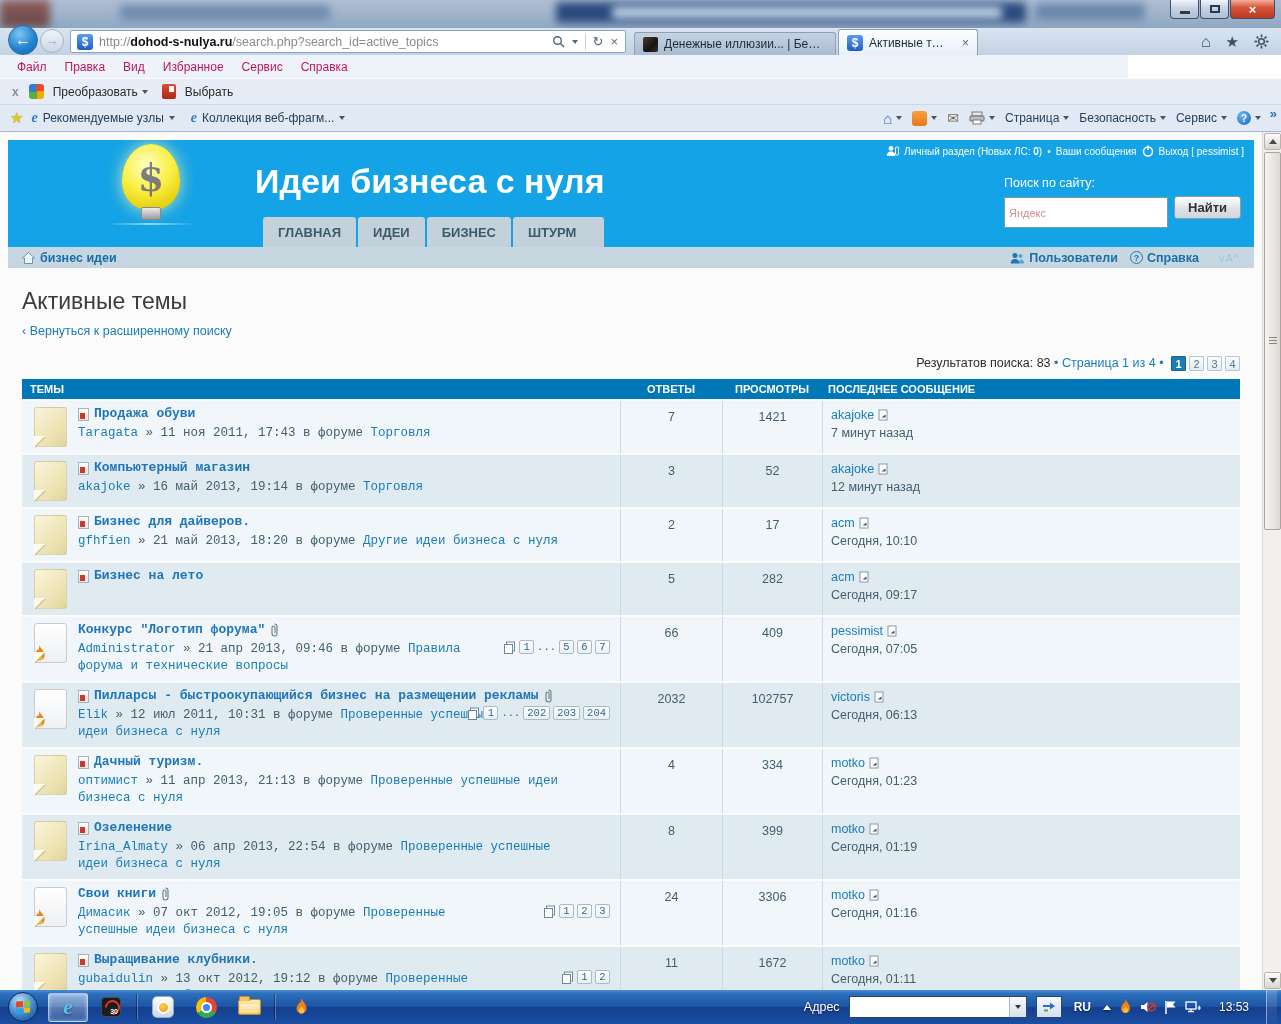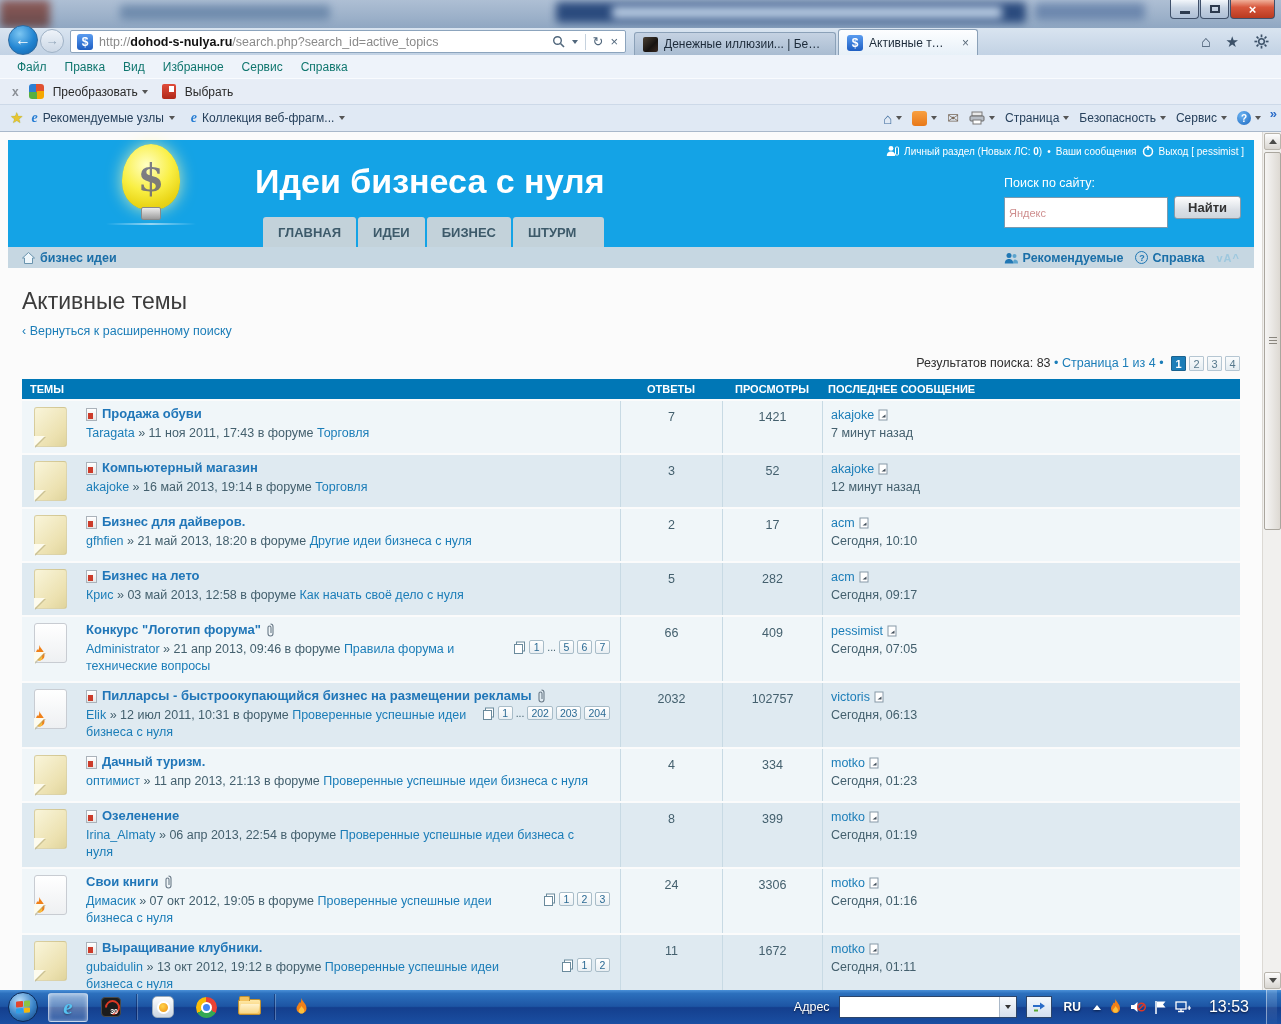--- a/index.html
+++ b/index.html
@@ -46,22 +46,22 @@
   border-radius:3px 3px 0 0; }
 .tab.active { height:26px; background:linear-gradient(#fdfeff,#e7f0f8); }
 .tab-title { white-space:nowrap; overflow:hidden; text-overflow:ellipsis; max-width:160px; }
 .tab-fav-dark { width:15px; height:15px; margin-right:6px; border-radius:2px; flex:none;
   background:linear-gradient(135deg,#4a4032,#171310 60%,#3a2a22); }
 .tab .fav-dollar { margin:0 6px 0 0; }
 .tab-close { margin-left:12px; color:#5a6a7a; font-size:12px; }
 .nav-right { margin-left:auto; display:flex; align-items:center; gap:15px; margin-right:12px; color:#3c5168; }
 
 
-.menubar { position:absolute; left:0; top:55px; width:1281px; height:23px; background:#eef3fa;
-  display:flex; align-items:center; padding-left:8px; font-size:12px; color:#0f766e; }
+.menubar { position:absolute; left:0; top:55px; width:1128px; height:23px; background:#eef3fa;
+  display:flex; align-items:center; padding-left:8px; font-size:12px; color:#be185d; }
 .menu-item { padding:0 9px; }
 
 
 .toolbar2 { position:absolute; left:0; top:78px; width:1281px; height:26px; background:#e7edf6;
   border-top:1px solid #f9fbfe; display:flex; align-items:center; font-size:12px; color:#2a2a2a; }
 .tb-x { color:#8a8f96; font-weight:bold; margin:0 10px 0 12px; font-size:12px; }
 .ic-convert { width:15px; height:15px; border-radius:3px; margin-right:5px;
   background:conic-gradient(#e05030 0 90deg,#f5a800 90deg 180deg,#58b040 180deg 270deg,#2b7fd4 270deg 360deg); }
 .ic-select { width:14px; height:15px; border-radius:2px; margin:0 5px 0 14px; background:linear-gradient(#e04b3a,#b02818); position:relative; }
 .ic-select::after { content:""; position:absolute; right:2px; top:2px; width:5px; height:6px; background:#fff; }
@@ -118,21 +118,21 @@
 
 
 .crumb-bar { height:21px; background:var(--crumb-bg,#c6d7e2); display:flex; align-items:center;
   padding:0 14px; font-size:12.5px; }
 .crumb-left { display:flex; align-items:center; gap:5px; font-weight:bold; }
 .crumb-left a { color:#1b6fa8; }
 .crumb-right { margin-left:auto; display:flex; align-items:center; gap:12px; font-weight:bold; }
 .crumb-right a { color:#1b6fa8; }
 .qmark { width:13px; height:13px; border-radius:50%; border:1.5px solid #2077b4; color:#2077b4;
   font-size:9px; font-weight:bold; display:inline-flex; align-items:center; justify-content:center; }
-.font-widget { color:#9ec8de; font-size:11px; font-weight:bold; letter-spacing:1px; }
+.font-widget { color:#9ec8de; font-size:11px; font-weight:normal; letter-spacing:1px; margin-left:8px; }
 
 
 .page-inner { padding:20px 14px 0 14px; }
 .page-title { font-size:23px; color:#3c3c3c; font-weight:normal; }
 .back-link { display:inline-block; margin-top:9px; color:var(--link-blue,#1b7db8); font-size:12.5px; }
 .results-row { margin-top:17px; text-align:right; font-size:12.5px; color:#2e2e2e; }
 .results-row .pg-text { color:var(--link-blue,#1b7db8); }
 .pager { display:inline-flex; gap:3px; margin-left:4px; vertical-align:middle; }
 .pg { min-width:15px; height:15px; padding:0 2px; font-size:11px; display:inline-flex; align-items:center;
   justify-content:center; border:1px solid #b5c6d2; background:linear-gradient(#fafcfd,#e4ecf1);
@@ -143,21 +143,21 @@
 .ttable { margin-top:8px; }
 .thead { height:20px; background:var(--table-header-blue,#0077b6); color:#fff; display:flex;
   align-items:center; font-size:11px; font-weight:bold; }
 .th-topics { flex:1; padding-left:8px; }
 .th-replies { width:102px; text-align:center; }
 .th-views { width:100px; text-align:center; }
 .th-last { width:418px; padding-left:6px; }
 .row { display:flex; margin-top:2px; }
 .row.odd { background:var(--row-odd,#f0f6f9); }
 .row.even { background:var(--row-even,#dfeaf1); }
-.cell-topic { flex:1; min-width:0; padding:5px 6px 6px 12px; display:flex; gap:19px; position:relative; }
+.cell-topic { flex:1; min-width:0; padding:5px 6px 6px 12px; display:flex; gap:11px; position:relative;font-family:Liberation Mono, monospace; }
 .ticon { width:33px; height:40px; flex:none; margin-top:1px; position:relative;
   background:linear-gradient(135deg,#f9f5da,#ece1b0 70%,#e0d49c); border-radius:3px;
   border:1px solid rgba(190,180,130,.45); }
 .ticon::after { content:""; position:absolute; left:-1px; bottom:-1px; width:0; height:0;
   border-style:solid; border-width:11px 11px 0 0; border-color:#fdfbee transparent transparent transparent;
   filter:drop-shadow(1px 1px 0 rgba(170,160,110,.5)); }
 .row.hot .ticon { background:linear-gradient(#ffffff,#eef0f2); border:1px solid #c8ccd2; }
 .flame-sm { position:absolute; left:-3px; bottom:-2px; }
 .ttext { flex:1; min-width:0; }
 .title-line { display:flex; align-items:center; gap:5px; font-size:13px; font-weight:bold; line-height:16px; }
@@ -236,21 +236,21 @@
 .addr-combo input { flex:1; border:none; outline:none; min-width:0; font-size:12px; padding:0 4px; }
 .combo-arrow { width:17px; background:linear-gradient(#f6f9fc,#d6e0ec); border-left:1px solid #aab8c8;
   display:flex; align-items:center; justify-content:center; }
 .combo-arrow .tri-down { border-top-color:#333; border-left-width:3.5px; border-right-width:3.5px; border-top-width:4px; }
 .go-btn { width:26px; height:22px; background:linear-gradient(#f3f8fd,#d3e0f0); border:1px solid #2c456a;
   display:flex; align-items:center; justify-content:center; }
 .lang-ru { font-size:12px; font-weight:bold; text-shadow:0 1px 2px rgba(0,0,0,.6); padding:0 3px; }
 .tray { display:flex; align-items:center; gap:8px; }
 .tray-up { width:0; height:0; border-left:4px solid transparent; border-right:4px solid transparent;
   border-bottom:5px solid #fff; filter:drop-shadow(0 1px 1px rgba(0,0,0,.5)); }
-.clock { font-size:16px; text-shadow:0 1px 2px rgba(0,0,0,.6); padding:0 8px; }
+.clock { font-size:12px; text-shadow:0 1px 2px rgba(0,0,0,.6); padding:0 8px; }
 .show-desktop { width:11px; height:34px; border-left:1px solid rgba(255,255,255,.45);
   background:linear-gradient(rgba(255,255,255,.18),rgba(255,255,255,.02)); }
 .b0 { font-weight:bold; }
 svg { display:block; }
 </style>
 </head>
 <body>
 
 <div class="titlebar">
   <div class="blob" style="left:0;top:0;width:50px;height:28px;background:linear-gradient(#8a4a42,#5e3a38);opacity:.85"></div>
@@ -448,21 +448,21 @@
         <a>бизнес идеи</a>
       </div>
       <div class="crumb-right">
         <a class="crumb-right-item" style="display:flex;align-items:center;gap:4px;">
           <svg width="15" height="12" viewBox="0 0 15 12">
               <circle cx="5" cy="3.6" r="2.5" fill="#2077b4"></circle>
               <path d="M0.8 11.4 C0.8 8 3 7 5 7 C7 7 9.2 8 9.2 11.4 Z" fill="#2077b4"></path>
               <circle cx="10.5" cy="3.9" r="2" fill="#5ba3cd"></circle>
               <path d="M8.8 11.4 C9 8.5 10 7.4 10.8 7.4 C12.4 7.4 14 8.4 14 11.4 Z" fill="#5ba3cd"></path>
             </svg>
-          <span>Рекомендуемые</span>
+          <span>Пользователи</span>
           </a>
         <a style="display:flex;align-items:center;gap:4px;">
           <span class="qmark">?</span>
           <span>Справка</span>
           </a>
         <span class="font-widget">vA^</span>
       </div>
     </div>
 
     <div class="page-inner">
@@ -585,23 +585,20 @@
   <div class="row even">
     <div class="cell-topic">
       <div class="ticon">
         
       </div>
       <div class="ttext">
         <div class="title-line">
           <span class="doc-ic"></span>
           <a class="topic-title">Бизнес на лето</a>
 
-        </div>
-        <div class="meta-line">
-          <a>Крис</a><span> » </span><span>03 май 2013, 12:58</span><span> в форуме </span><a>Как начать своё дело с нуля</a>
         </div>
       </div>
 
     </div>
     <div class="cell-replies">5</div>
     <div class="cell-views">282</div>
     <div class="cell-last">
       <div style="display:flex;align-items:center;gap:4px;">
         <a>acm</a>
         <svg width="11" height="12" viewBox="0 0 11 12">

